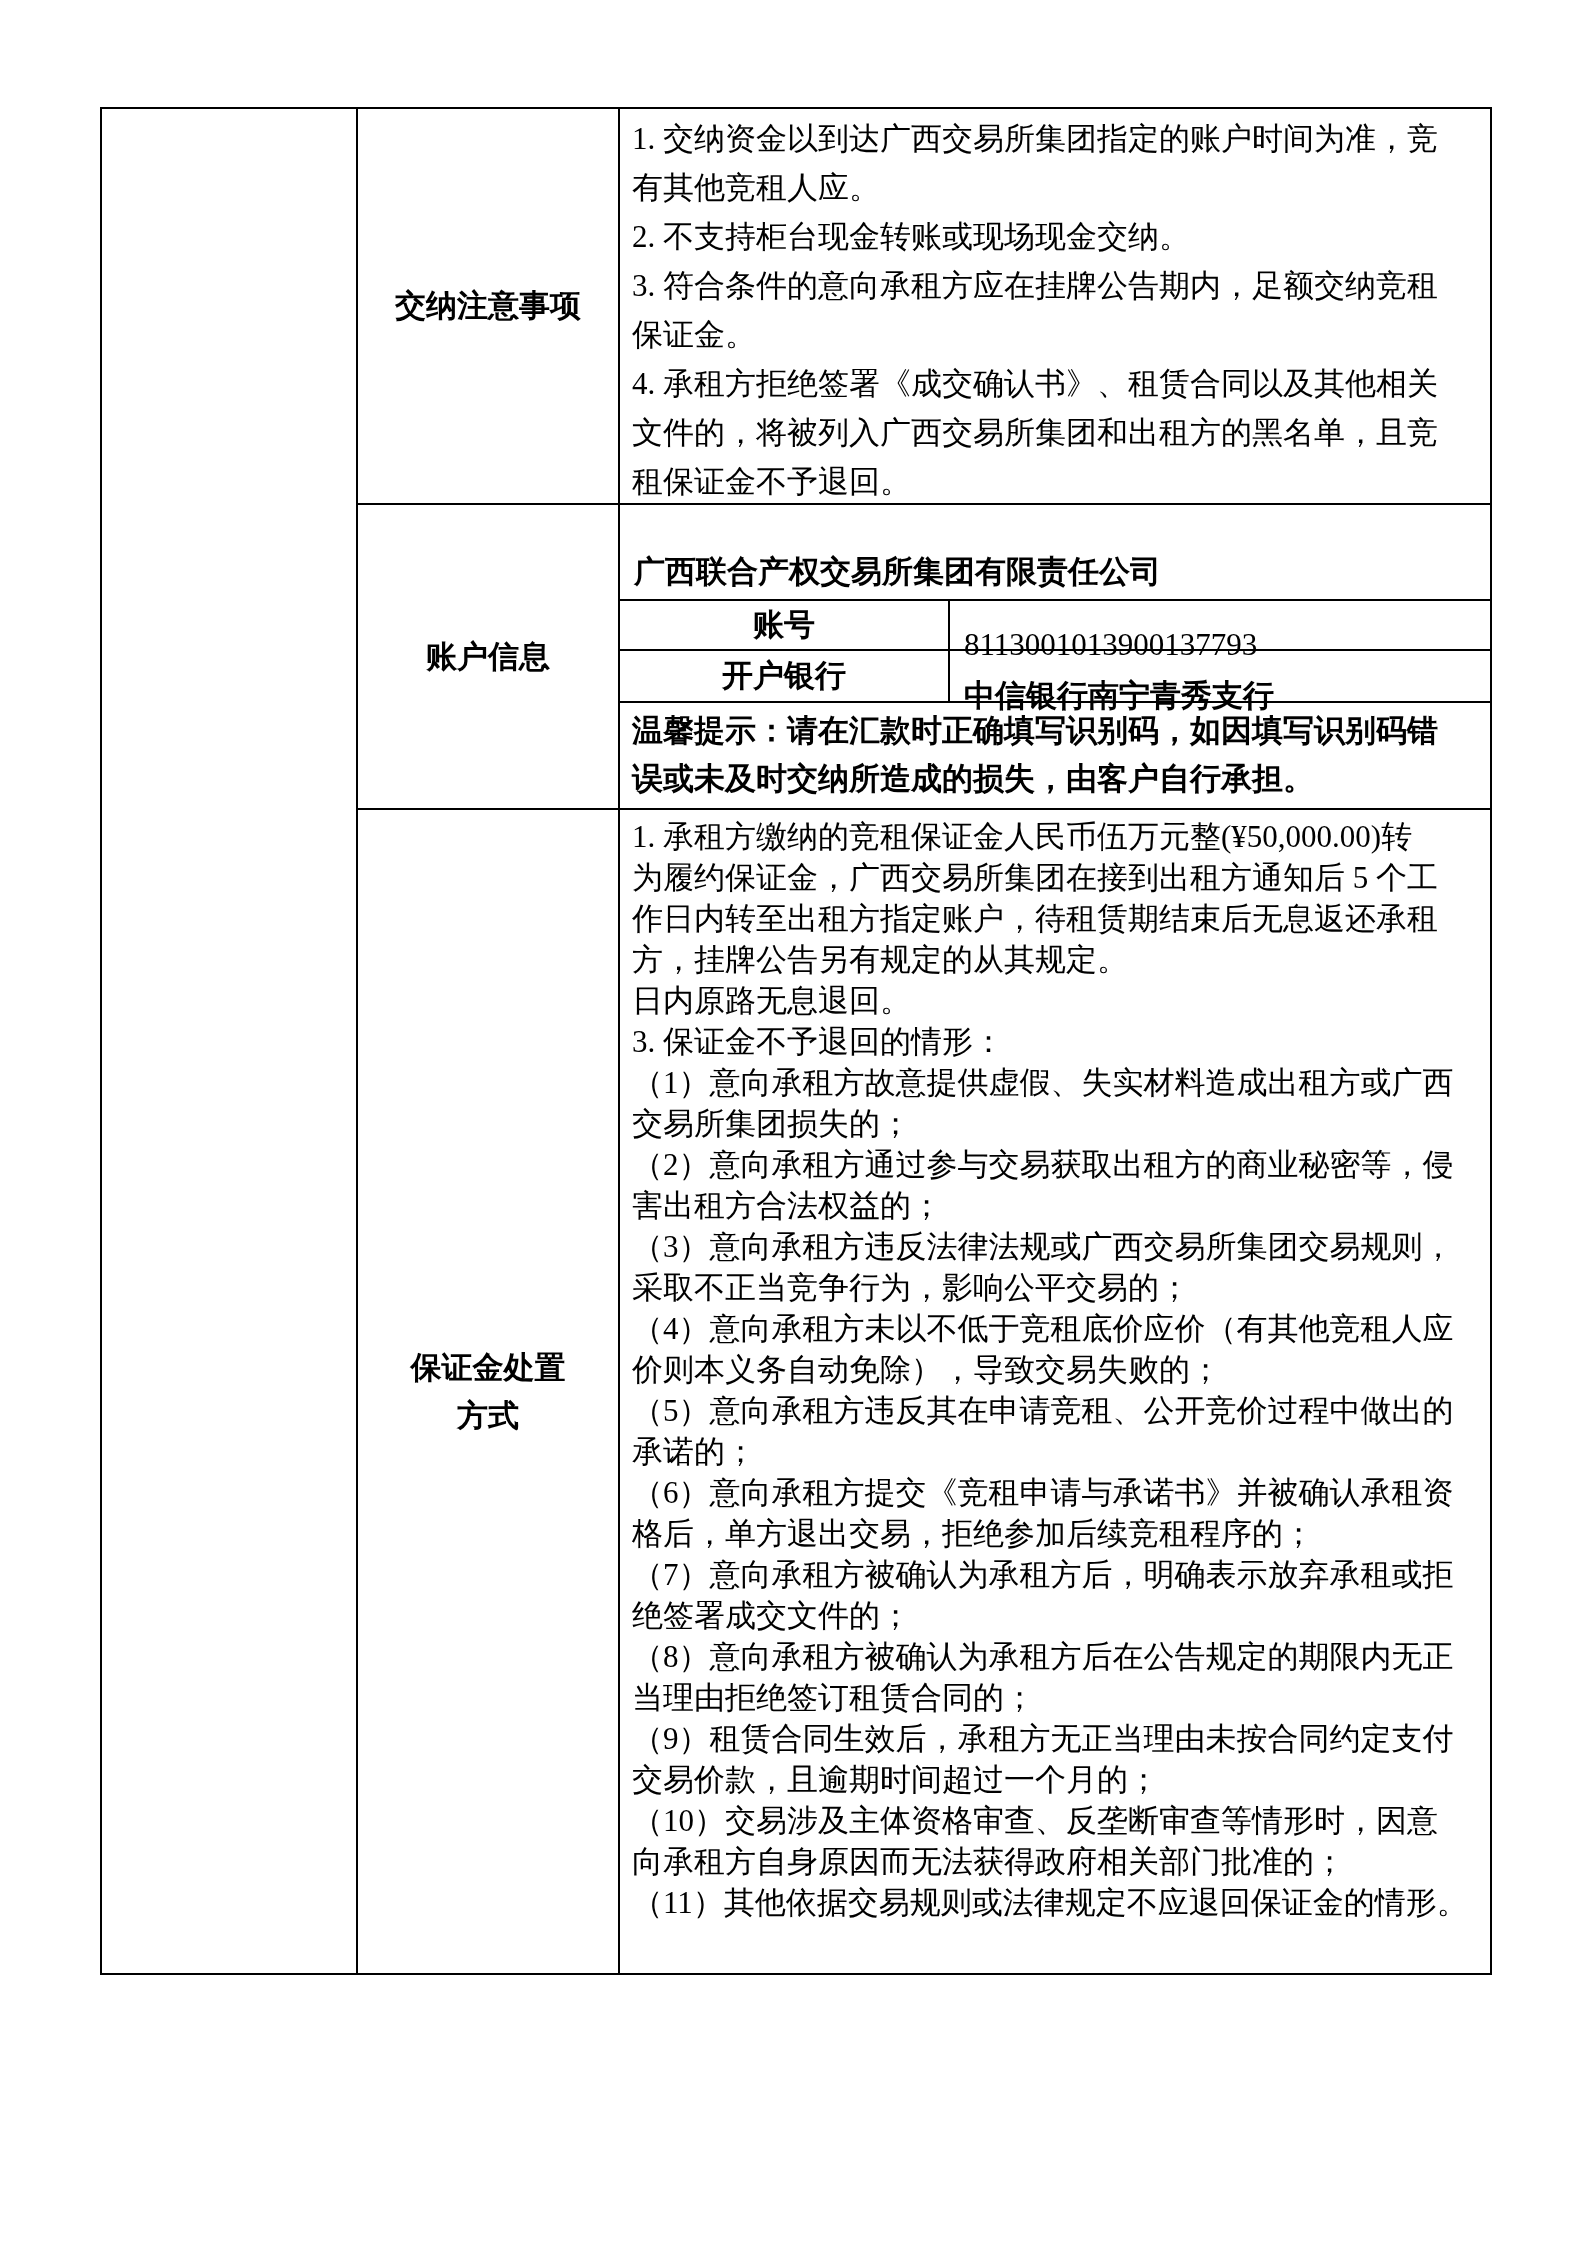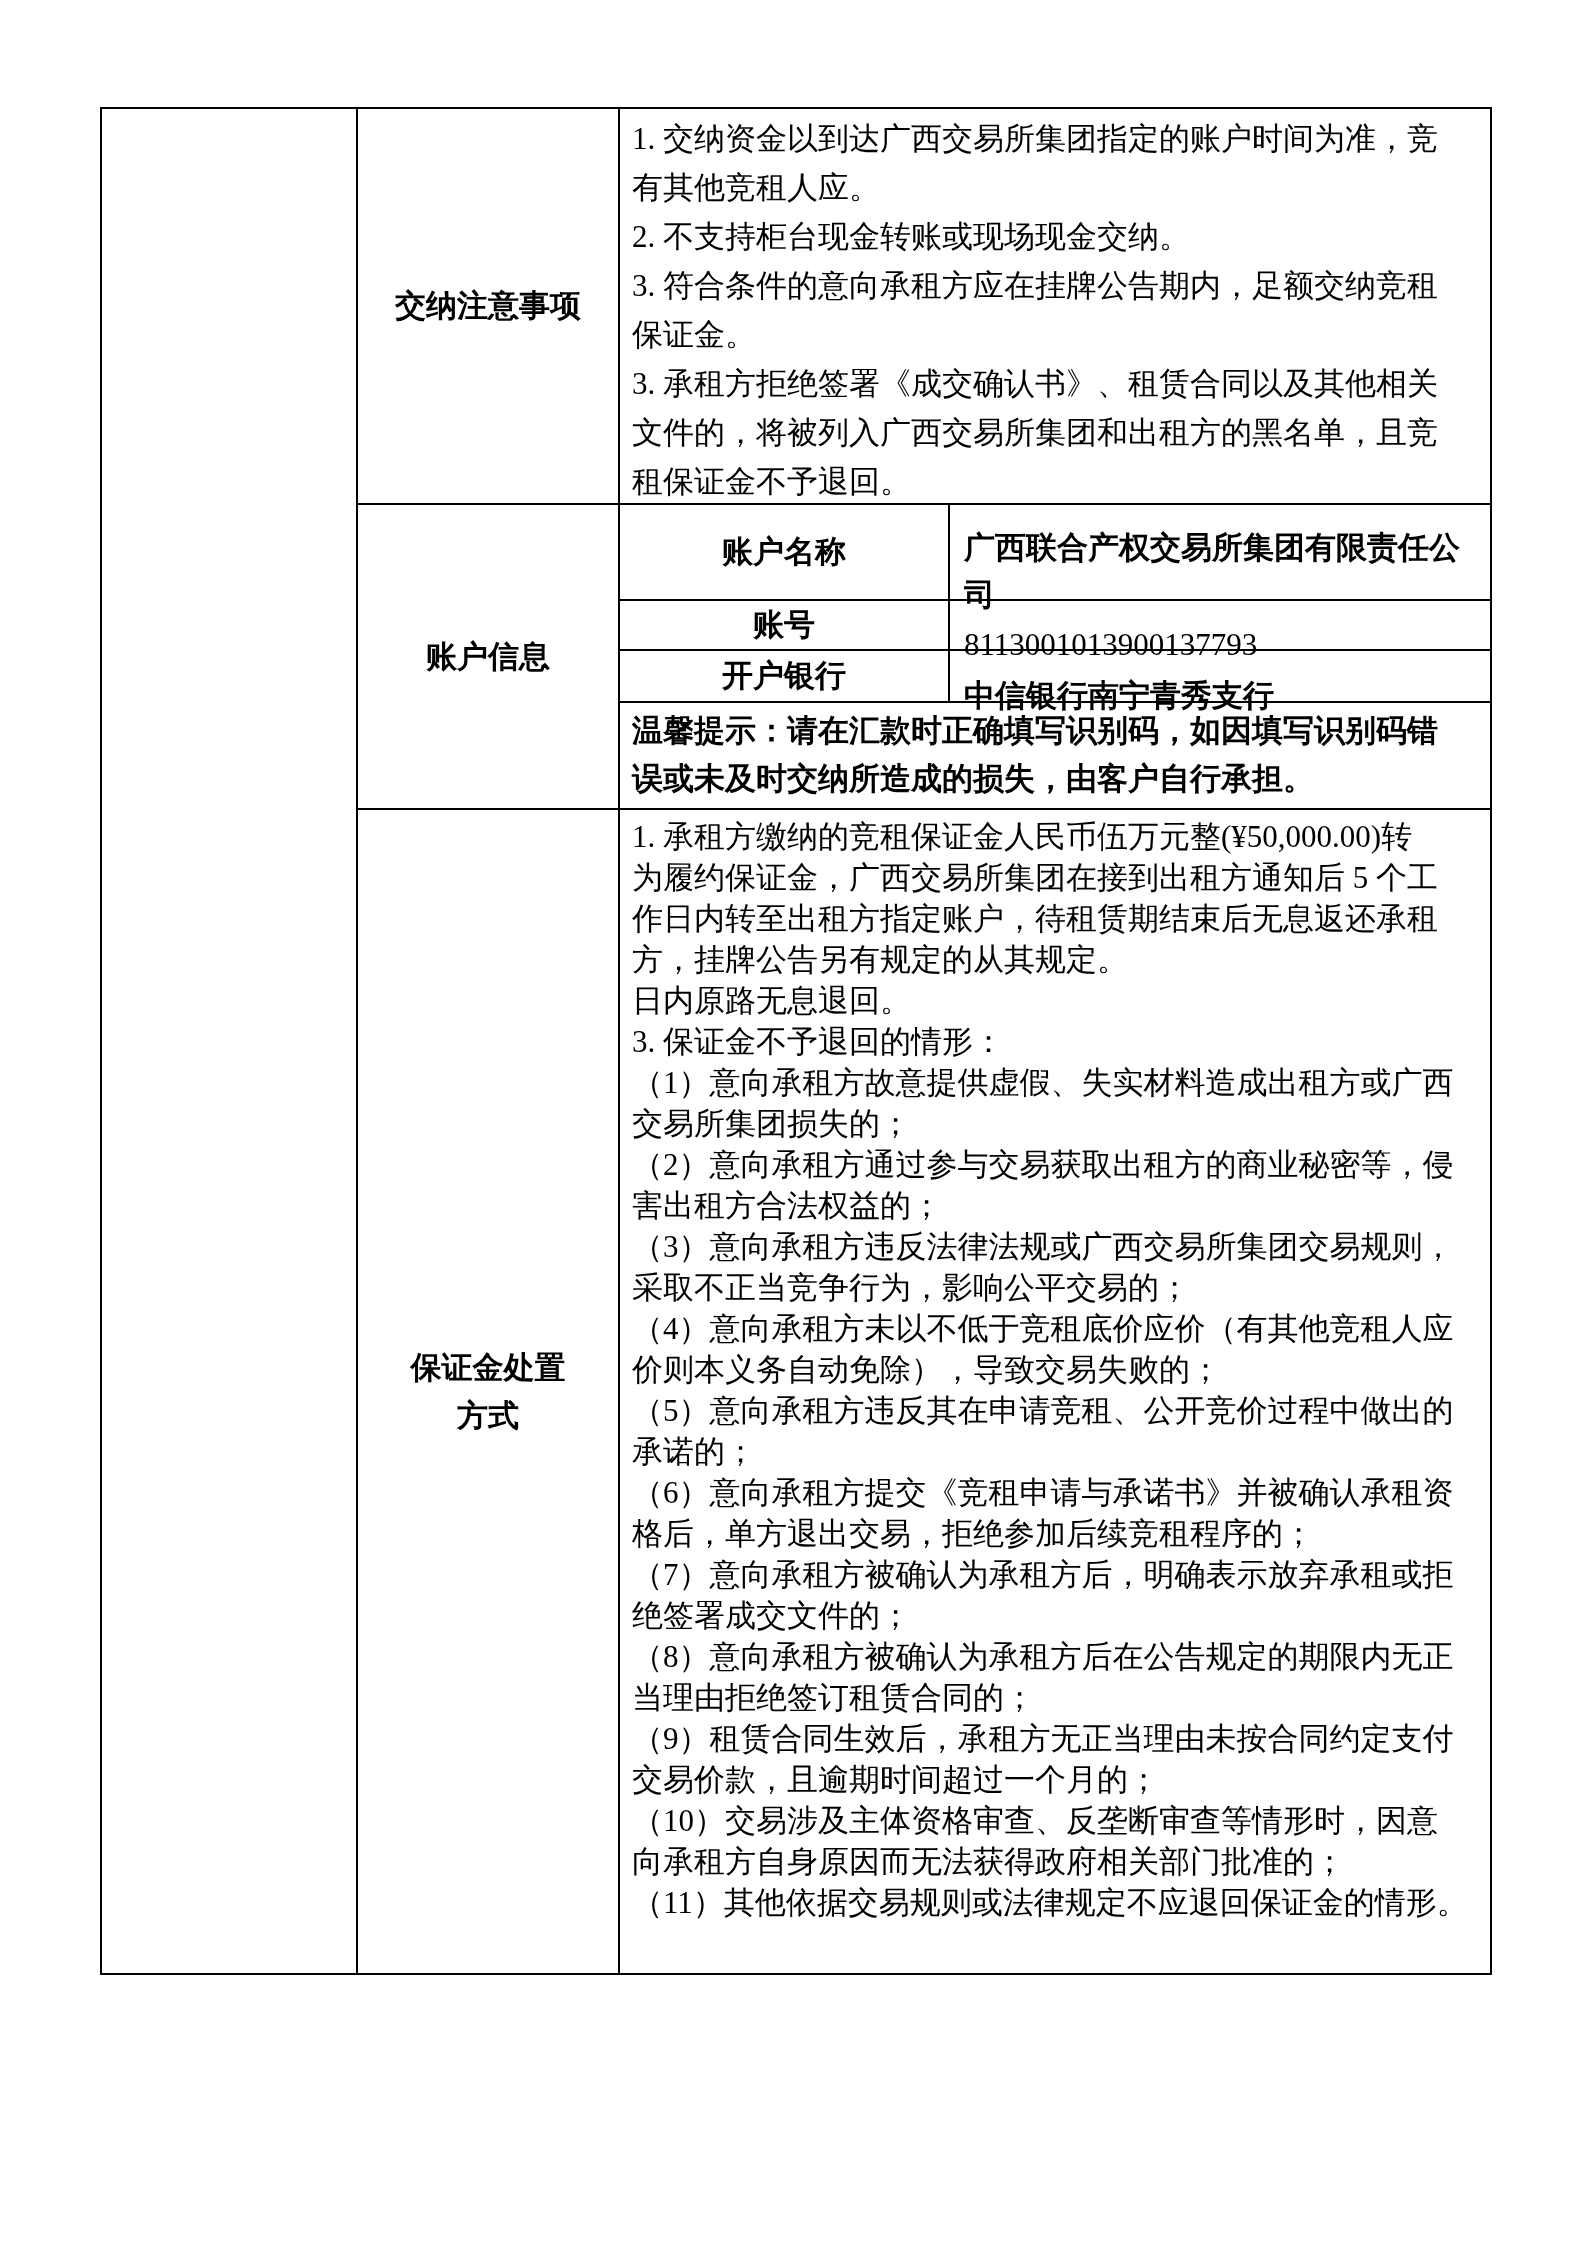--- a/index.html
+++ b/index.html
@@ -132,33 +132,32 @@
     <div class="section-row row-payment-notes bordered">
       <div class="label-cell">
         <div>交纳注意事项</div>
       </div>
       <div class="content-cell lh-tall">
           <div class="text-line">1. 交纳资金以到达广西交易所集团指定的账户时间为准，竞</div>
           <div class="text-line">有其他竞租人应。</div>
           <div class="text-line">2. 不支持柜台现金转账或现场现金交纳。</div>
           <div class="text-line">3. 符合条件的意向承租方应在挂牌公告期内，足额交纳竞租</div>
           <div class="text-line">保证金。</div>
-          <div class="text-line">3. 承租方拒绝签署《成交确认书》、租赁合同以及其他相关</div>
+          <div class="text-line">4. 承租方拒绝签署《成交确认书》、租赁合同以及其他相关</div>
           <div class="text-line">文件的，将被列入广西交易所集团和出租方的黑名单，且竞</div>
           <div class="text-line">租保证金不予退回。</div>
         </div>
     </div>
 
     <div class="section-row row-account-info bordered">
       <div class="label-cell">
         <div>账户信息</div>
       </div>
       <div class="account-grid">
         <div class="acct-row acct-row-name">
-          <div class="acct-label">账户名称</div>
           <div class="acct-value bold">
             <span>广西联合产权交易所集团有限责任公司</span>
           </div>
         </div>
         <div class="acct-row acct-row-number">
           <div class="acct-label">账号</div>
           <div class="acct-value">
             <span>8113001013900137793</span>
           </div>
         </div>

